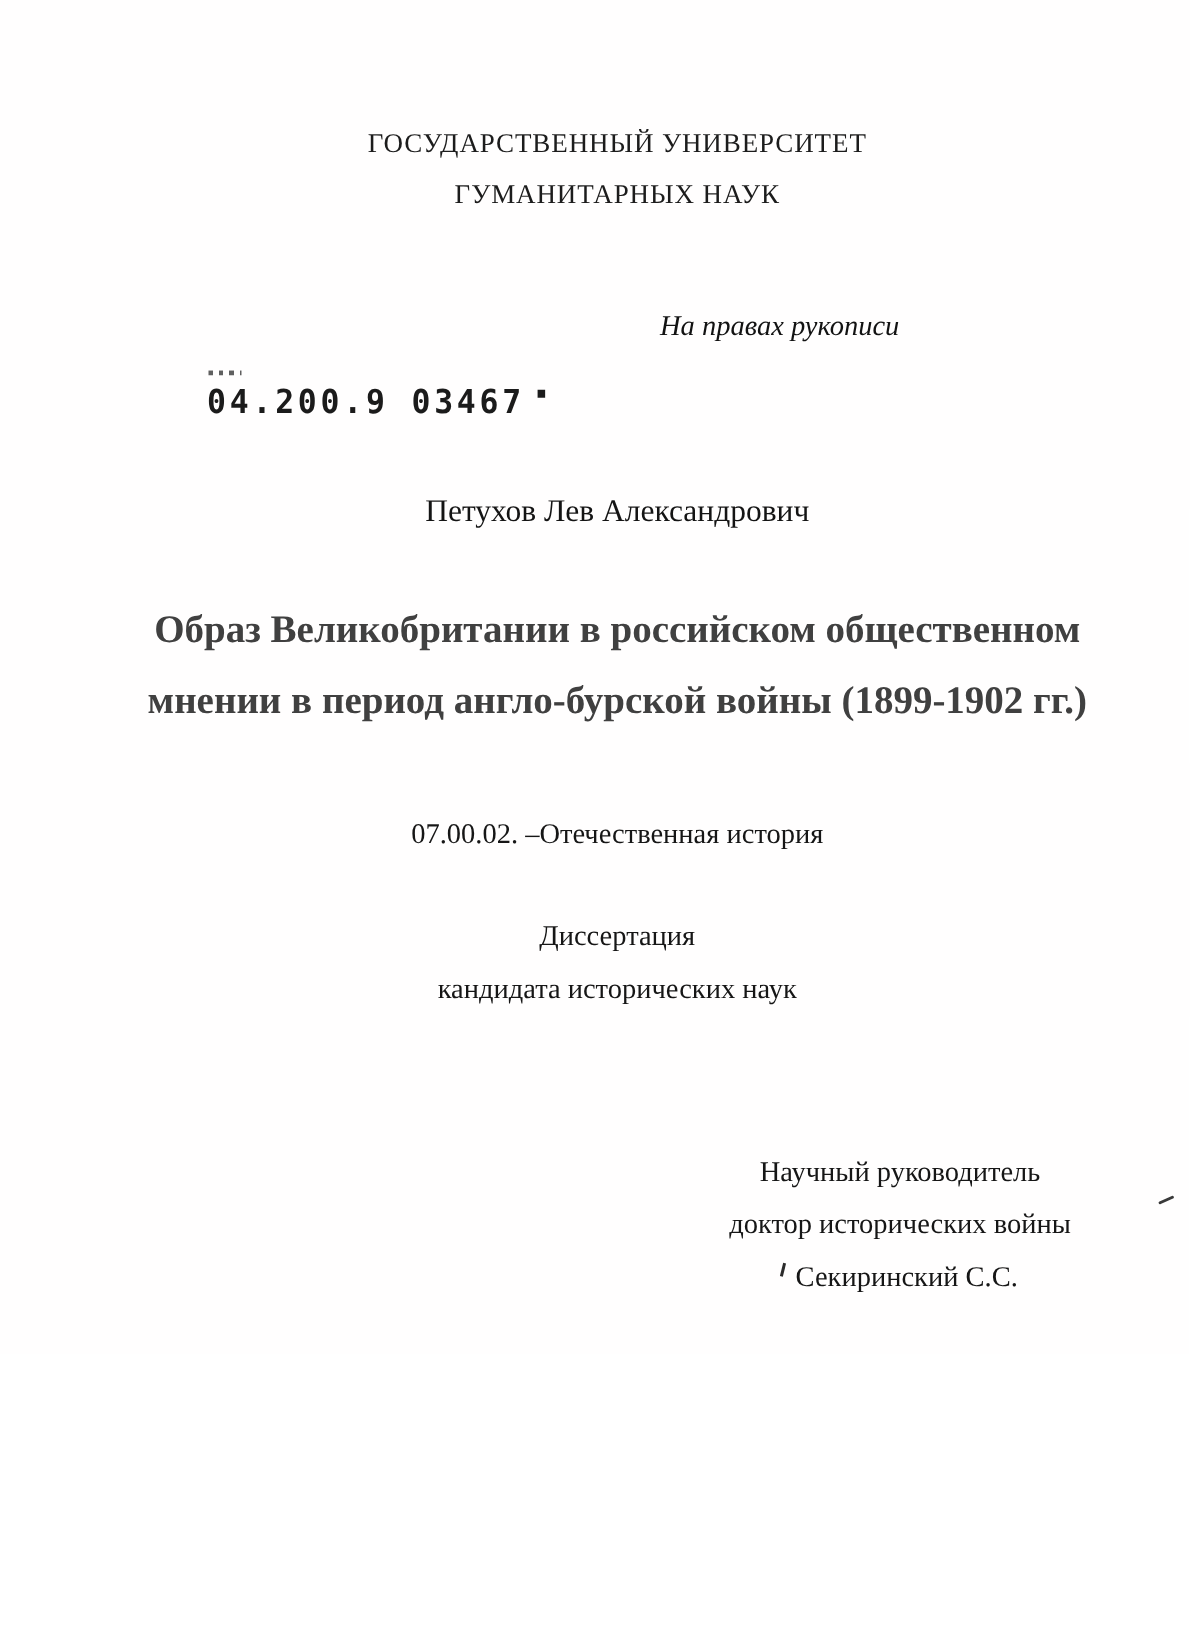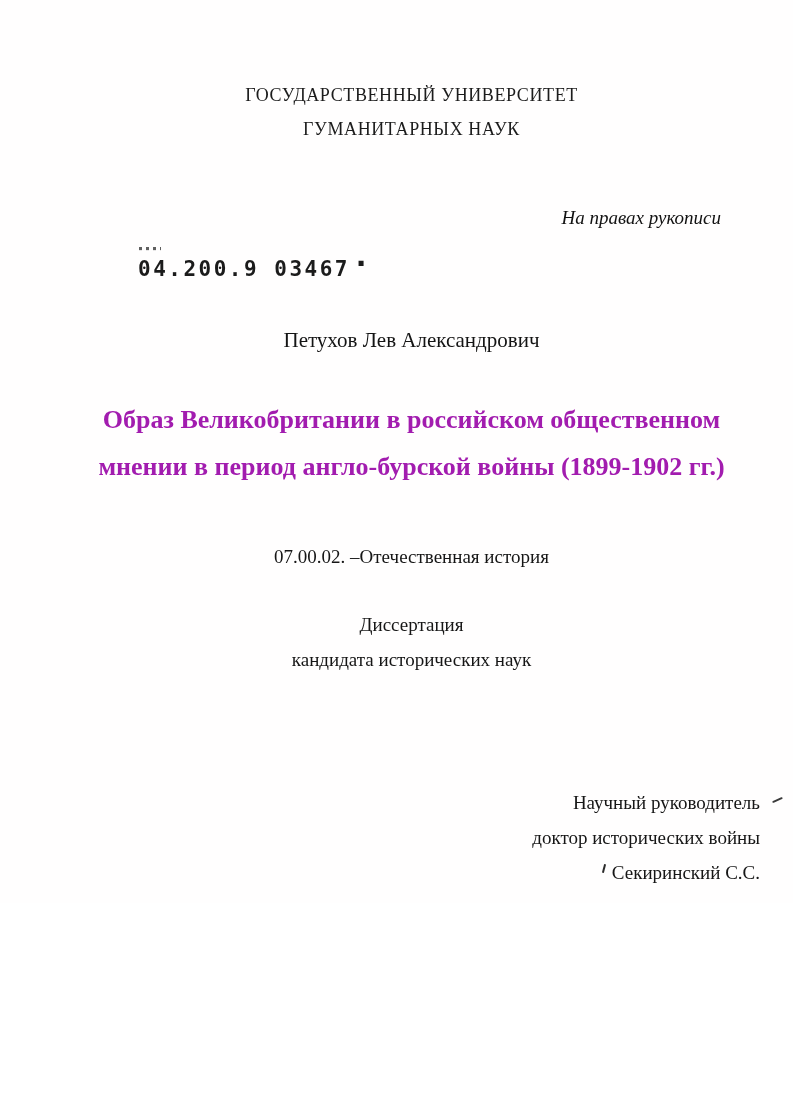--- a/index.html
+++ b/index.html
@@ -27,21 +27,21 @@
     font-size: 18px;
     line-height: 34px;
     letter-spacing: 0.6px;
     color: #1c1c1c;
   }
   .manuscript-note {
     position: absolute;
     left: 440px;
     width: 281px;
     top: 207px;
-    text-align: right;
+    text-align: left;
     font-style: italic;
     font-size: 19px;
     color: #121212;
   }
   .stamp {
     position: absolute;
     left: 138px;
     top: 255px;
     font-family: "DejaVu Sans Mono", monospace;
     font-size: 21px;
@@ -70,37 +70,37 @@
   .author-line {
     top: 328px;
     font-size: 21px;
     color: #141414;
   }
   .title-block {
     top: 396px;
     font-weight: bold;
     font-size: 26px;
     line-height: 47px;
-    color: #a21caf;
+    color: #404040;
   }
   .specialty-line {
     top: 546px;
     font-size: 19px;
   }
   .dissertation-block {
     top: 607px;
     font-size: 19px;
     line-height: 35px;
   }
   .supervisor-block {
     position: absolute;
     left: 440px;
     width: 320px;
-    top: 785px;
-    text-align: right;
+    top: 764px;
+    text-align: center;
     font-size: 19px;
     line-height: 35px;
   }
   .pre-tick {
     display: inline-block;
     width: 2px;
     height: 9px;
     background: #2b2b2b;
     margin-right: 7px;
     transform: rotate(14deg);

